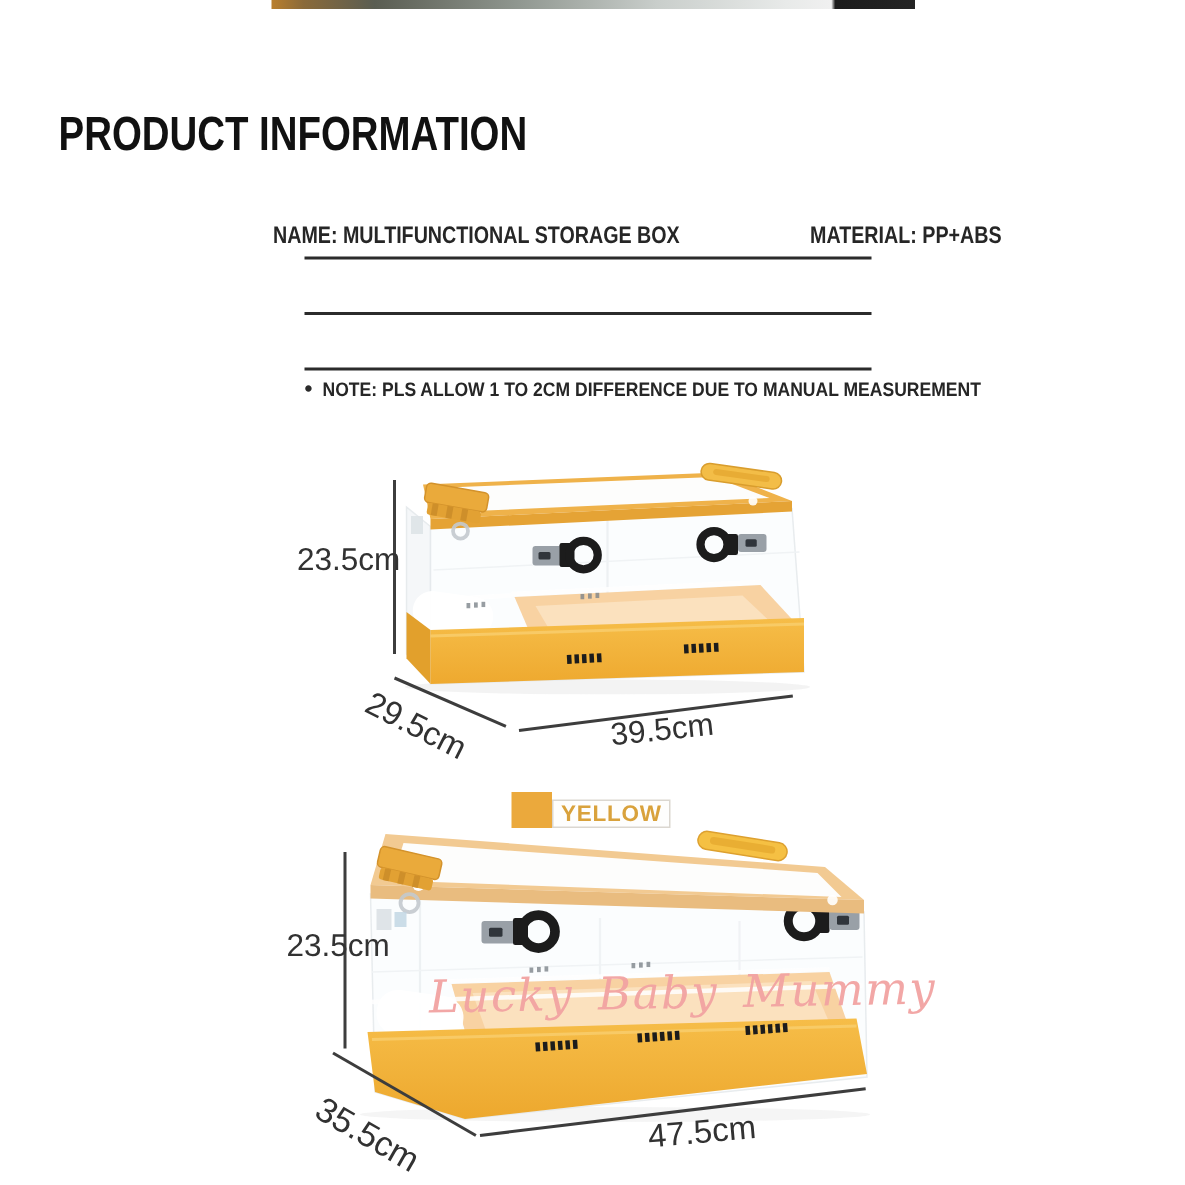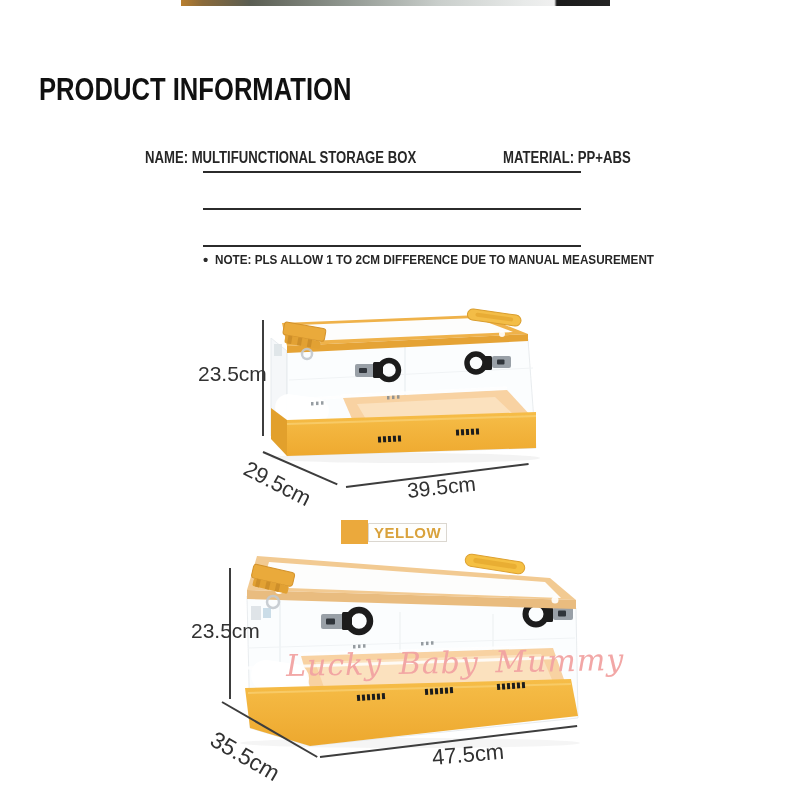--- a/index.html
+++ b/index.html
@@ -10,21 +10,21 @@
   .photo-strip{position:absolute;left:181px;top:0;width:429px;height:6px;
     background:linear-gradient(90deg,#b97f2e 0%,#8a6a3a 5%,#5a5d52 16%,#8f968f 38%,
       #c9cecb 60%,#e8eae9 80%,#f0f0f0 87%,#1b1b1b 87.6%,#242424 100%);}
 
   
   .title{position:absolute;left:0;right:0;top:71px;text-align:left;}
   .title span{display:inline-block;font-size:32px;font-weight:700;color:#111;
     transform:scaleX(0.80);letter-spacing:0px;white-space:nowrap;}
 
   
-  .spec-row{position:absolute;left:203px;width:412px;display:flex;justify-content:flex-end;white-space:nowrap;padding-left:16px;}
+  .spec-row{position:absolute;left:203px;width:412px;display:flex;justify-content:center;white-space:nowrap;padding-left:16px;}
   .cell{display:inline-block;font-weight:700;font-size:16px;color:#262626;
         transform:scaleX(0.82);transform-origin:left center;white-space:nowrap;}
   .cell.right{transform-origin:right center;}
   .divider{position:absolute;left:203px;width:378px;height:2px;background:#2b2b2b;}
   .note-row{position:absolute;left:203px;top:252px;display:flex;align-items:center;}
   .note-bullet{font-size:15px;font-weight:700;margin-right:7px;line-height:1;}
   .note-text{display:inline-block;font-weight:700;font-size:13px;color:#262626;
              transform:scaleX(0.90);transform-origin:left center;white-space:nowrap;}
 
   
@@ -41,21 +41,21 @@
   .b1-wlabel{left:406px;top:479px;transform:rotate(-6deg);}
 
   .b2-vline{left:229px;top:568px;height:131px;}
   .b2-hlabel{left:191px;top:619px;}
   .b2-dline{left:222px;top:701px;width:110px;transform:rotate(30deg);}
   .b2-dlabel{left:219px;top:726px;font-size:23px;transform:rotate(30deg);}
   .b2-wline{left:320px;top:756px;width:259px;transform:rotate(-6.9deg);}
   .b2-wlabel{left:431px;top:745px;font-size:22px;transform:rotate(-5deg);}
 
   
-  .swatch{position:absolute;left:341px;top:512px;height:40px;display:flex;align-items:center;}
+  .swatch{position:absolute;left:341px;top:512px;height:40px;display:flex;align-items:flex-end;}
   .swatch-square{width:27px;height:24px;background:#EBA93C;}
   .swatch-label{border:1px solid #DBD7D0;background:#FEFEFD;display:flex;align-items:center;
     padding:0 5px;font-weight:700;font-size:15px;color:#D9A23C;letter-spacing:.5px;}
 
   
   .watermark{position:absolute;left:286px;top:645px;z-index:6;
     font-family:"DejaVu Serif",serif;font-style:italic;font-size:30px;color:#F2A3A2;
     letter-spacing:1px;word-spacing:6px;white-space:nowrap;transform:rotate(-1deg);opacity:.95;}
 
   svg.boxart{position:absolute;}

